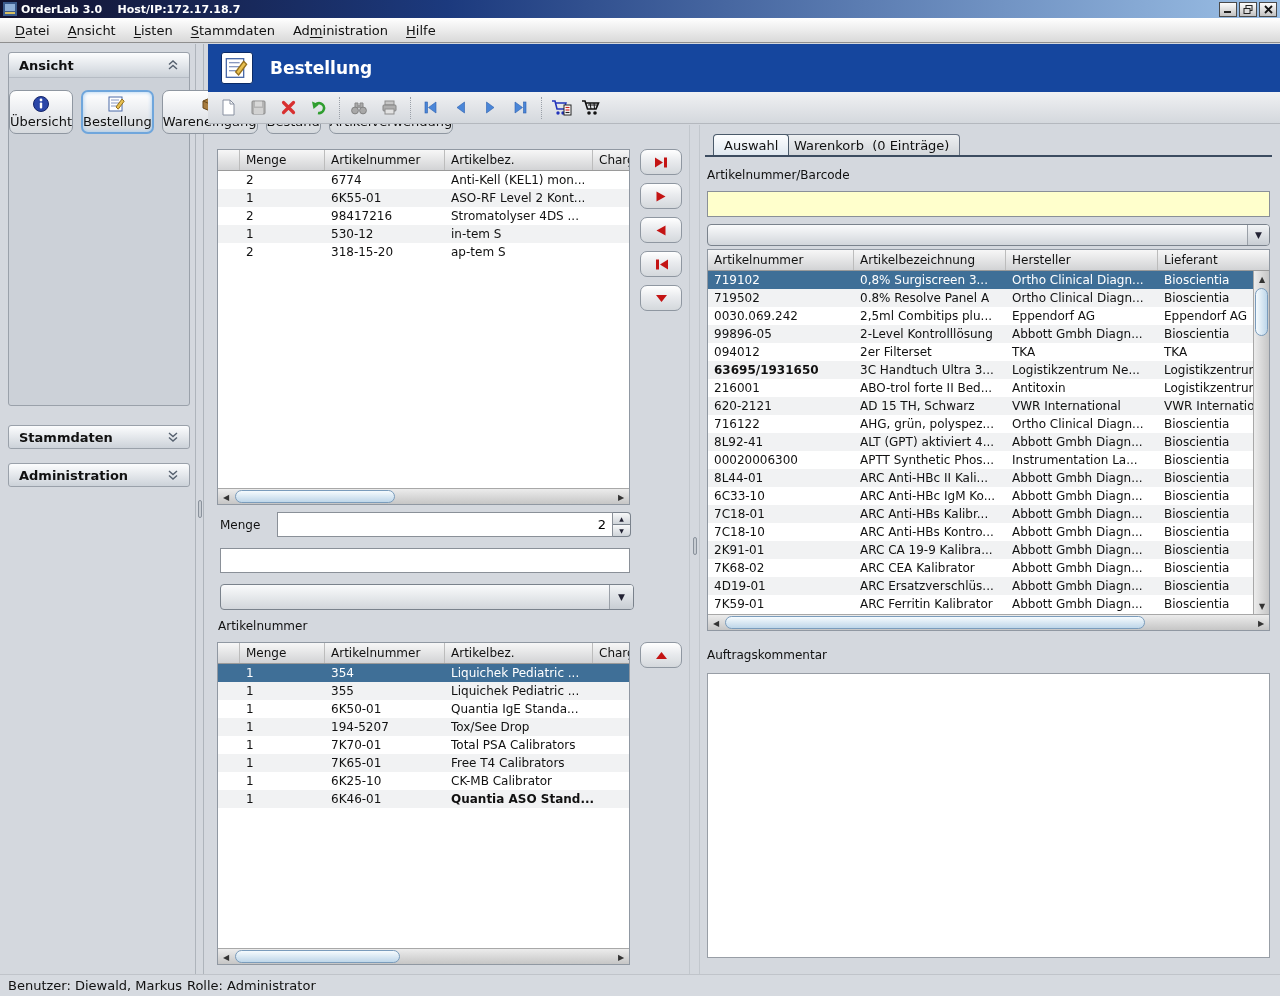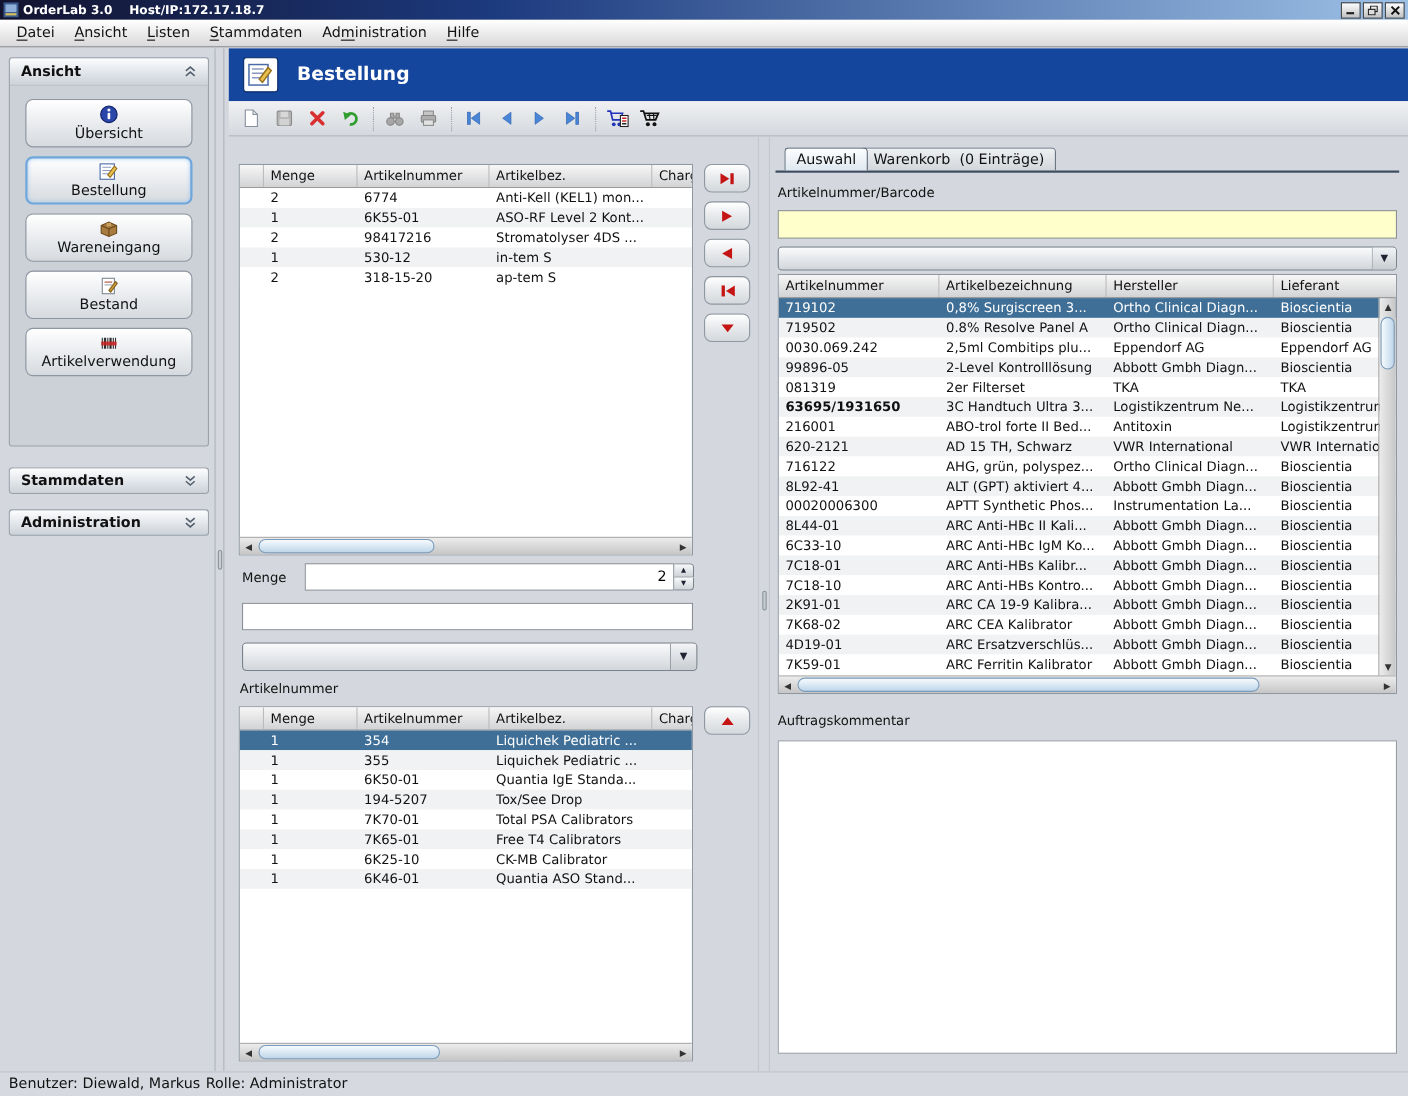--- a/index.html
+++ b/index.html
@@ -19,21 +19,21 @@
   .menu-item u{text-underline-offset:2px;}
 
   
   .vsplit{background:#d4d8de;border-left:1px solid #aeb4bb;border-right:1px solid #aeb4bb;}
   .grip{position:absolute;left:2px;width:4px;height:18px;border:1px solid #8a929c;border-radius:2px;background:#c8cdd3;}
 
   
   .panel{border:1px solid #9aa1aa;border-radius:3px;background:#ccd1d8;}
   .panel-header{height:25px;display:flex;align-items:center;justify-content:space-between;padding:0 10px;background:linear-gradient(#fcfdfe,#ccd2d9);border-bottom:1px solid #b6bcc4;font-weight:bold;font-size:13px;border-radius:3px 3px 0 0;}
   .panel.collapsed .panel-header{border-bottom:none;border-radius:3px;}
-  .panel-body{padding-top:12px;display:flex;flex-direction:column;align-items:center;gap:8px;}
+  .panel-body{padding-top:12px;display:flex;flex-direction:row;align-items:center;gap:8px;}
   .nav-btn{width:152px;height:44px;border:1px solid #8f97a1;border-radius:7px;background:linear-gradient(#ffffff,#eceef1 45%,#d6dade);display:flex;flex-direction:column;align-items:center;justify-content:center;gap:1px;font-size:13px;}
   .nav-btn.selected{border:2px solid #6fa6dc;box-shadow:inset 0 0 4px #9fc8ee;}
 
   
   .page-header{left:208px;top:44px;width:1072px;height:48px;background:var(--header_blue,#15469e);display:flex;align-items:center;}
   .page-icon{width:32px;height:32px;margin-left:13px;background:#fff;border:1px solid #0a2a66;border-radius:3px;display:flex;align-items:center;justify-content:center;}
   .page-title{color:#fff;font-size:17px;font-weight:bold;margin-left:17px;}
   .toolbar{left:208px;top:92px;width:1072px;height:32px;background:linear-gradient(#f0f1f3,#d4d8dd);border-bottom:1px solid #b4b8be;display:flex;align-items:center;padding-left:8px;}
   .tool-btn{width:24px;height:24px;display:flex;align-items:center;justify-content:center;margin-right:6px;border-radius:3px;}
   .tool-sep{width:1px;height:22px;border-left:1px dotted #9aa0a8;margin:0 7px 0 3px;}
@@ -464,21 +464,21 @@
         <div class="t-c" style="width: 22px;"></div>
         <div class="t-c" style="width: 85px;">1</div>
         <div class="t-c" style="width: 120px;">6K25-10</div>
         <div class="t-c" style="width: 148px;">CK-MB Calibrator</div>
         <div class="t-c" style="width: 70px;"></div>
       </div>
       <div class="t-row alt">
         <div class="t-c" style="width: 22px;"></div>
         <div class="t-c" style="width: 85px;">1</div>
         <div class="t-c" style="width: 120px;">6K46-01</div>
-        <div class="t-c" style="width: 148px;">Quantia ASO Stand...</div>
+        <div class="t-c" style="width: 148px; font-weight: bold;">Quantia ASO Stand...</div>
         <div class="t-c" style="width: 70px;"></div>
       </div>
     </div>
   <div class="hscroll">
     <div class="sb-btn">◀</div>
     <div class="sb-track">
         <div class="sb-thumb-h" style="left:1px;width:165px;"></div>
       </div>
     <div class="sb-btn">▶</div>
   </div>
@@ -527,21 +527,21 @@
         <div class="t-c" style="width: 152px;">Eppendorf AG</div>
         <div class="t-c" style="width: 120px;">Eppendorf AG</div>
       </div>
       <div class="t-row alt">
         <div class="t-c" style="width: 146px;">99896-05</div>
         <div class="t-c" style="width: 152px;">2-Level Kontrolllösung</div>
         <div class="t-c" style="width: 152px;">Abbott Gmbh Diagn...</div>
         <div class="t-c" style="width: 120px;">Bioscientia</div>
       </div>
       <div class="t-row">
-        <div class="t-c" style="width: 146px;">081319</div>
+        <div class="t-c" style="width: 146px;">094012</div>
         <div class="t-c" style="width: 152px;">2er Filterset</div>
         <div class="t-c" style="width: 152px;">TKA</div>
         <div class="t-c" style="width: 120px;">TKA</div>
       </div>
       <div class="t-row alt">
         <div class="t-c" style="width: 146px; font-weight: bold;">63695/1931650</div>
         <div class="t-c" style="width: 152px;">3C Handtuch Ultra 3...</div>
         <div class="t-c" style="width: 152px;">Logistikzentrum Ne...</div>
         <div class="t-c" style="width: 120px;">Logistikzentrum</div>
       </div>

